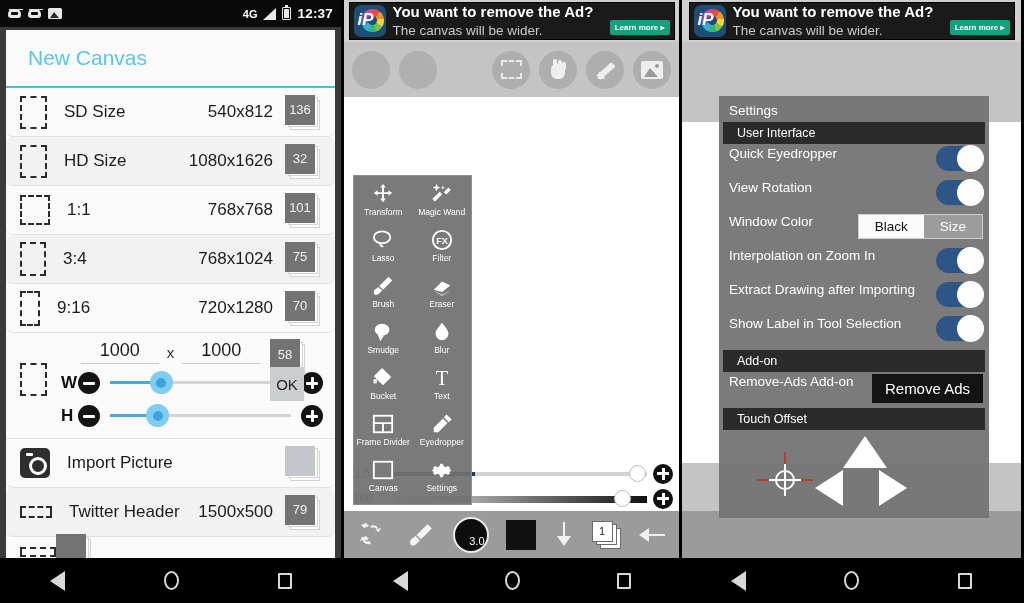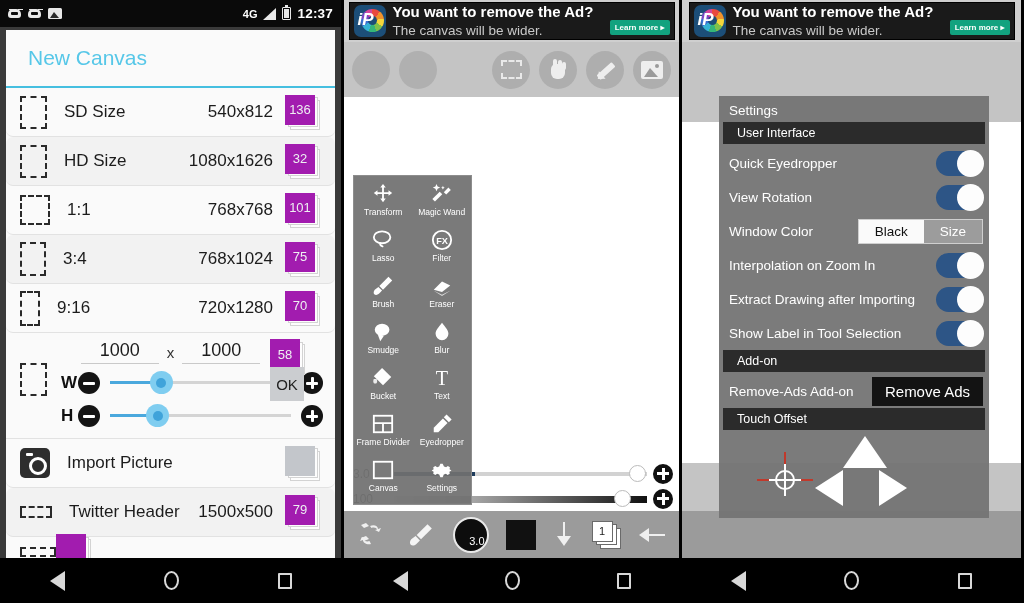--- a/index.html
+++ b/index.html
@@ -83,21 +83,21 @@
   .dash-wide2 { width:36px; height:10px; }
   .row-label { margin-left:17px; font-size:17px; color:#1c1c1c; }
   .row-dim { margin-left:auto; font-size:17px; color:#1c1c1c; padding-right:12px; }
   .stack {
     position:relative; width:35px; height:35px; flex:none; margin-right:15px;
   }
   .stack .sh { position:absolute; background:#fdfdfd; border:1px solid #d3d3d3; width:30px;height:30px;}
   .stack .sh2{ left:5px; top:5px; }
   .stack .sh1{ left:2.5px; top:2.5px; }
   .stack .top {
-    position:absolute; left:0; top:0; width:30px;height:30px;background:#a21caf;
+    position:absolute; left:0; top:0; width:30px;height:30px;background:#737373;
     display:flex;align-items:center;justify-content:center;color:#eef0f2;font-size:13px;
   }
   .stack .top.blank { background:#c3c6cb; }
   .stack .top.ok { background:#cbcdd0; color:#222; font-size:15px; width:34px;height:34px; }
 
   
   .sizeblock { background:#fafafa; border-bottom:1px solid #e2e2e2; padding:4px 0 6px 0; position:relative; }
   .numrow { display:flex; align-items:flex-end; justify-content:center; gap:8px; padding:3px 0 2px 0;}
   .numfield {
     width:78px; text-align:center; font-size:18px; color:#1c1c1c;
@@ -233,21 +233,21 @@
   .p3-bottombar { position:absolute; left:0;right:0;bottom:0;height:47px;background:#9b9b9b; }
 
   .settings {
     position:absolute; left:37px; top:96px; width:270px;
     background:rgba(116,116,116,.95); padding:4px 0 8px 0; z-index:20;
   }
   .set-title { color:#fff; font-size:13.5px; padding:3px 10px 4px 10px; }
   .set-section {
     background:#2b2b2b; color:#fff; font-size:12.5px; padding:4px 0 4px 14px; margin:0 4px 2px 4px;
   }
-  .set-row { display:flex; align-items:center; height:34px; padding:0 6px 0 10px; }
+  .set-row { display:flex; align-items:flex-start; height:34px; padding:0 6px 0 10px; }
   .set-label { color:#fff; font-size:13.5px; flex:1; }
   .toggle {
     width:47px;height:25px;border-radius:13px;background:#2d5586;position:relative;flex:none;
   }
   .toggle .kn { position:absolute;right:-1px;top:-1px;width:27px;height:27px;border-radius:50%;background:#fdfdfd; }
   .seg { display:flex; flex:none; border:1px solid #cfcfcf; }
   .seg div { font-size:13.5px; padding:4px 16px; }
   .seg .on { background:#fafafa; color:#111; }
   .seg .off { background:#9c9c9c; color:#fff; }
   .btn-dark {

